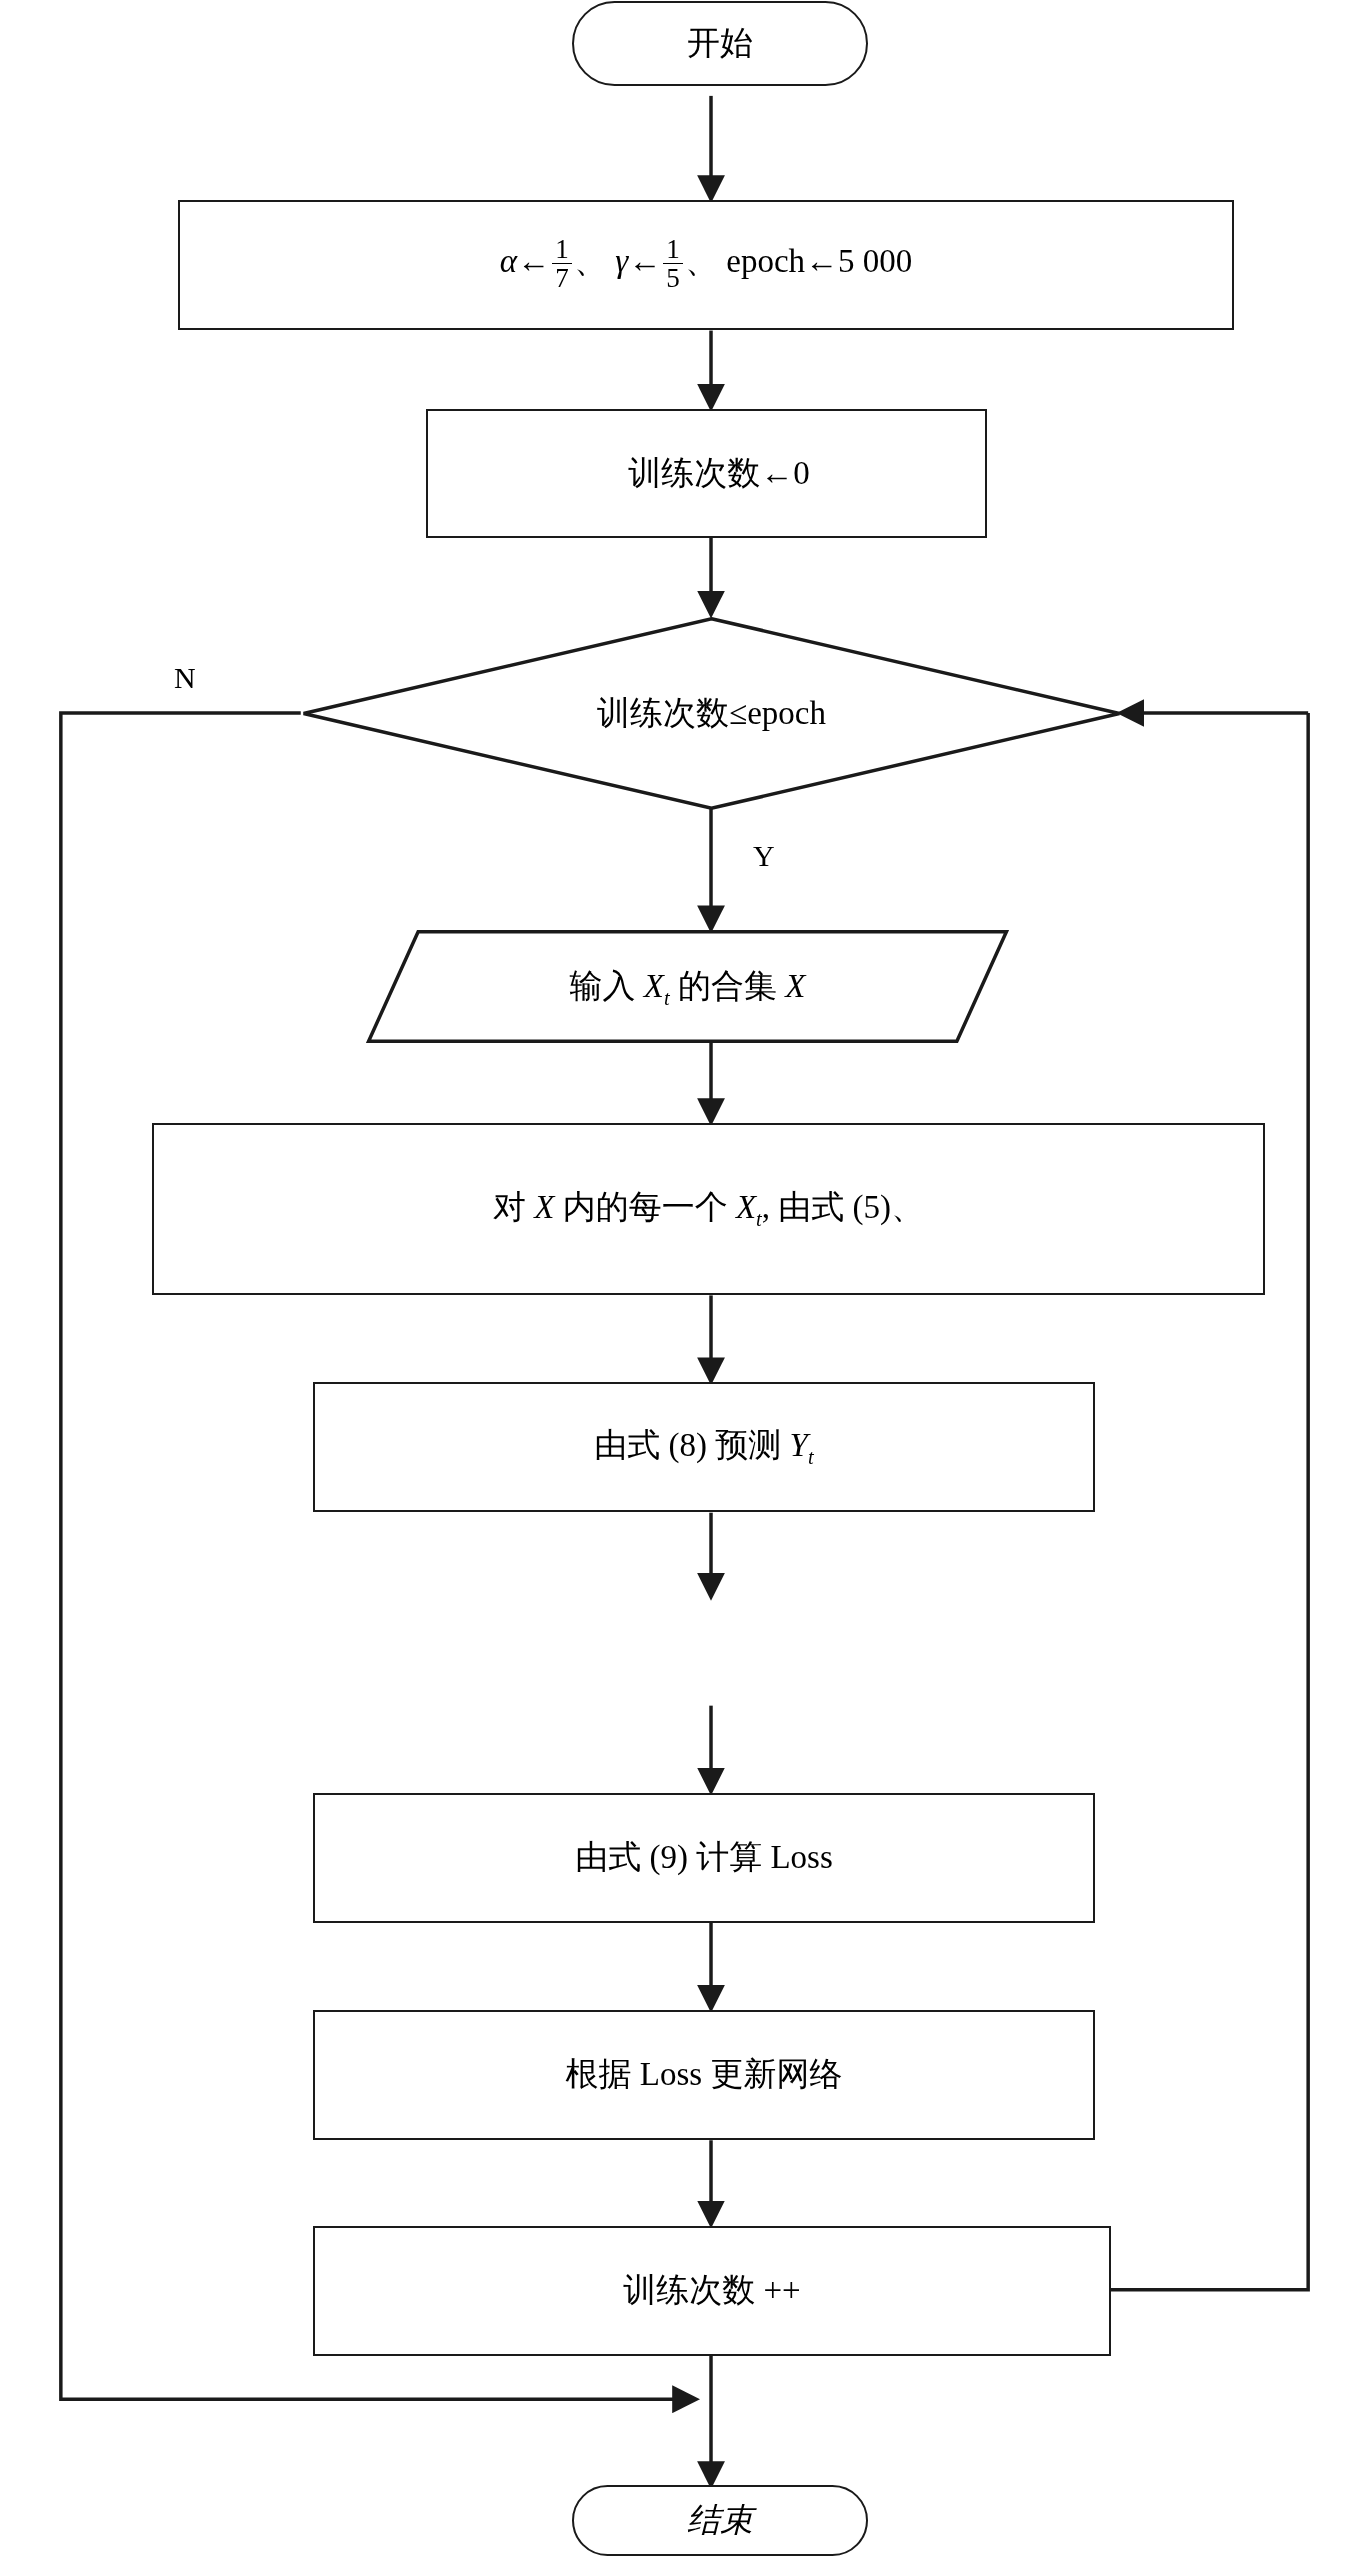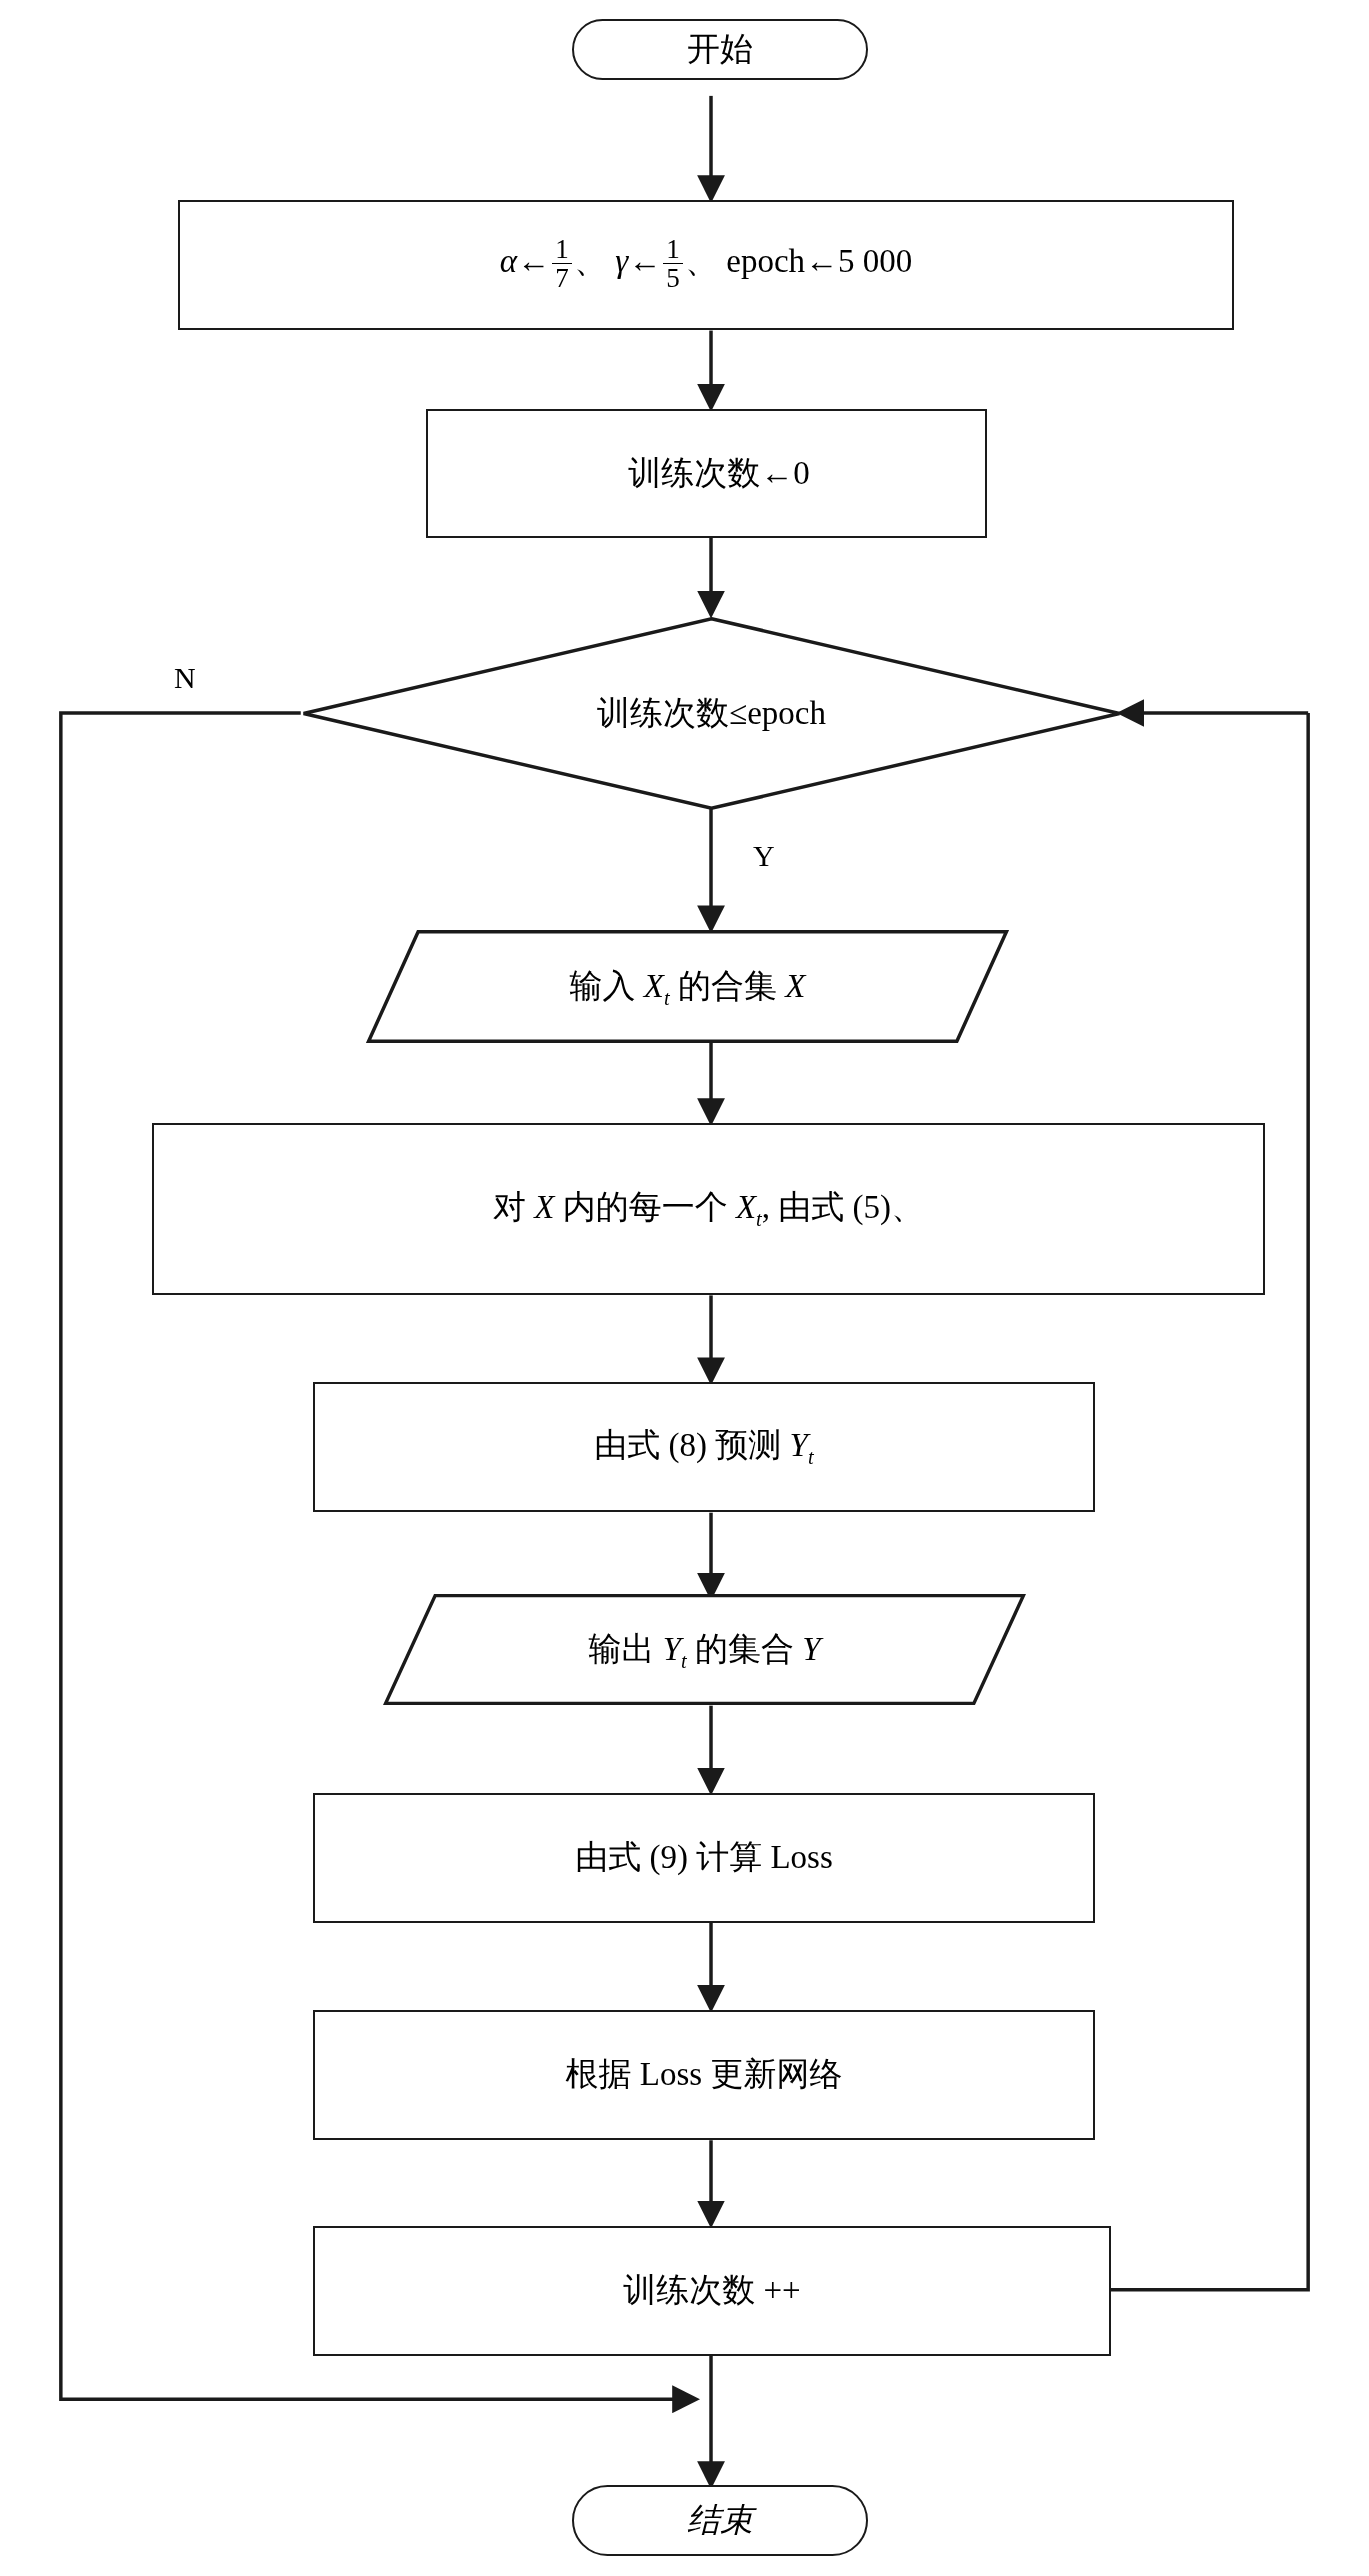--- a/index.html
+++ b/index.html
@@ -142,21 +142,21 @@
 
       <path d="M 1277 2634 L 1505 2634 L 1505 820"></path>
       <path d="M 1505 820 L 1290 820" marker-end="url(#arrow)"></path>
 
       <path d="M 346 820 L 70 820 L 70 2760 L 800 2760" marker-end="url(#arrow)"></path>
 
       <line x1="818" y1="2710" x2="818" y2="2858" marker-end="url(#arrow)"></line>
     </g>
   </svg>
 
-  <div class="node terminator txt-large" style="left:572px; top:19px; width:296px; height:61px;">
+  <div class="node terminator txt-large" style="left:572px; top:1px; width:296px; height:85px;">
     <span>开始</span>
   </div>
 
   <div class="node process txt-large" style="left:178px; top:200px; width:1056px; height:130px;">
     <span class="nowrap">
       <span class="ital">α←</span><span class="frac">
           <span class="num">1</span>
           <span class="den">7</span>
         </span><span>、</span>
       <span class="ital">γ←</span><span class="frac">
@@ -203,30 +203,20 @@
       <span>对 </span><span class="ital">X</span><span> 内的每一个 </span><span class="ital">X</span><span class="ital sub">t</span><span>, 由式 (5)、</span>
     </div>
   </div>
 
   <div class="node process txt-large" style="left:313px; top:1382px; width:782px; height:130px;">
     <span class="nowrap">
       <span>由式 (8) 预测 </span><span class="ital">Y</span><span class="ital sub">t</span>
     </span>
   </div>
 
-  <div class="io-wrap" style="left:383px; top:1593px; width:643px; height:113px;">
-    <svg width="643" height="113" viewBox="0 0 740 130">
-      <polygon points="60,3 737,3 680,127 3,127" fill="#ffffff" stroke="#1a1a1a" stroke-width="4"></polygon>
-    </svg>
-    <div class="io-label txt-large">
-      <span class="nowrap">
-        <span>输出 </span><span class="ital">Y</span><span class="ital sub">t</span><span> 的集合 </span><span class="ital">Y</span>
-      </span>
-    </div>
-  </div>
 
   <div class="node process txt-large" style="left:313px; top:1793px; width:782px; height:130px;">
     <span>由式 (9) 计算 Loss</span>
   </div>
 
   <div class="node process txt-large" style="left:313px; top:2010px; width:782px; height:130px;">
     <span>根据 Loss 更新网络</span>
   </div>
 
   <div class="node process txt-large" style="left:313px; top:2226px; width:798px; height:130px;">

